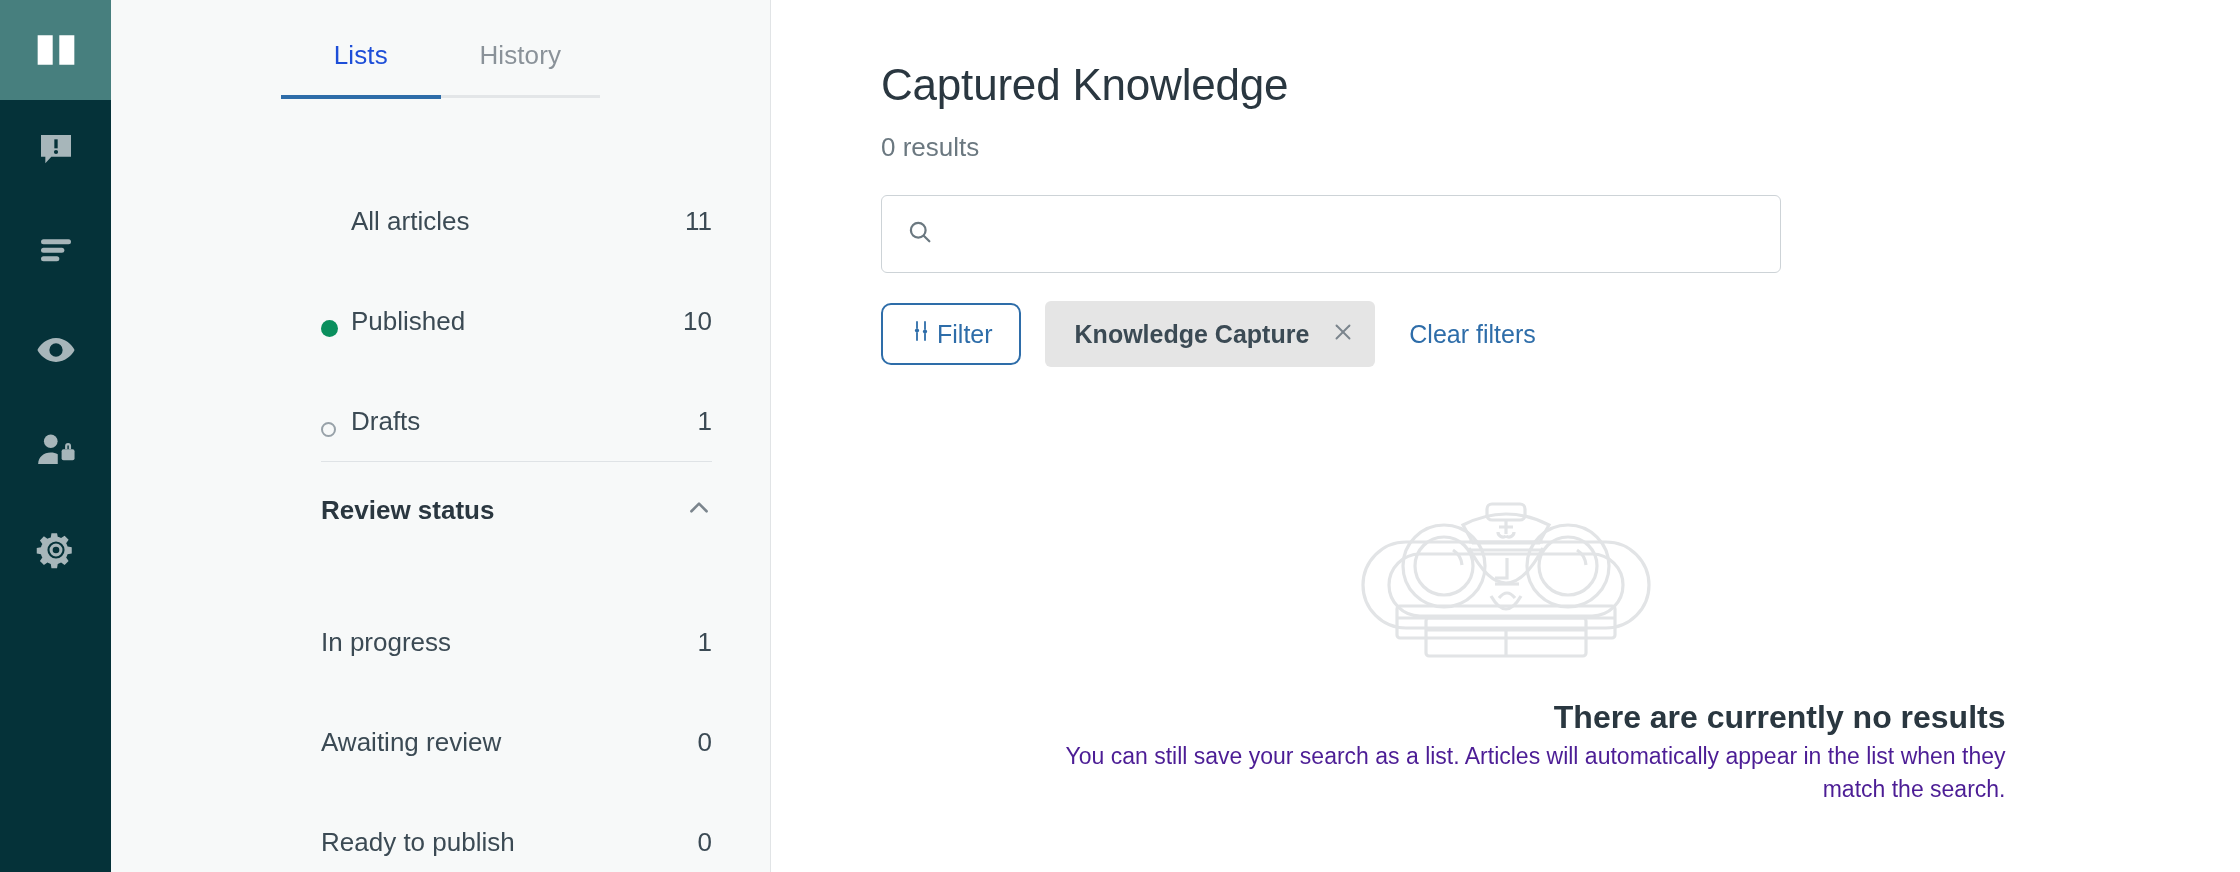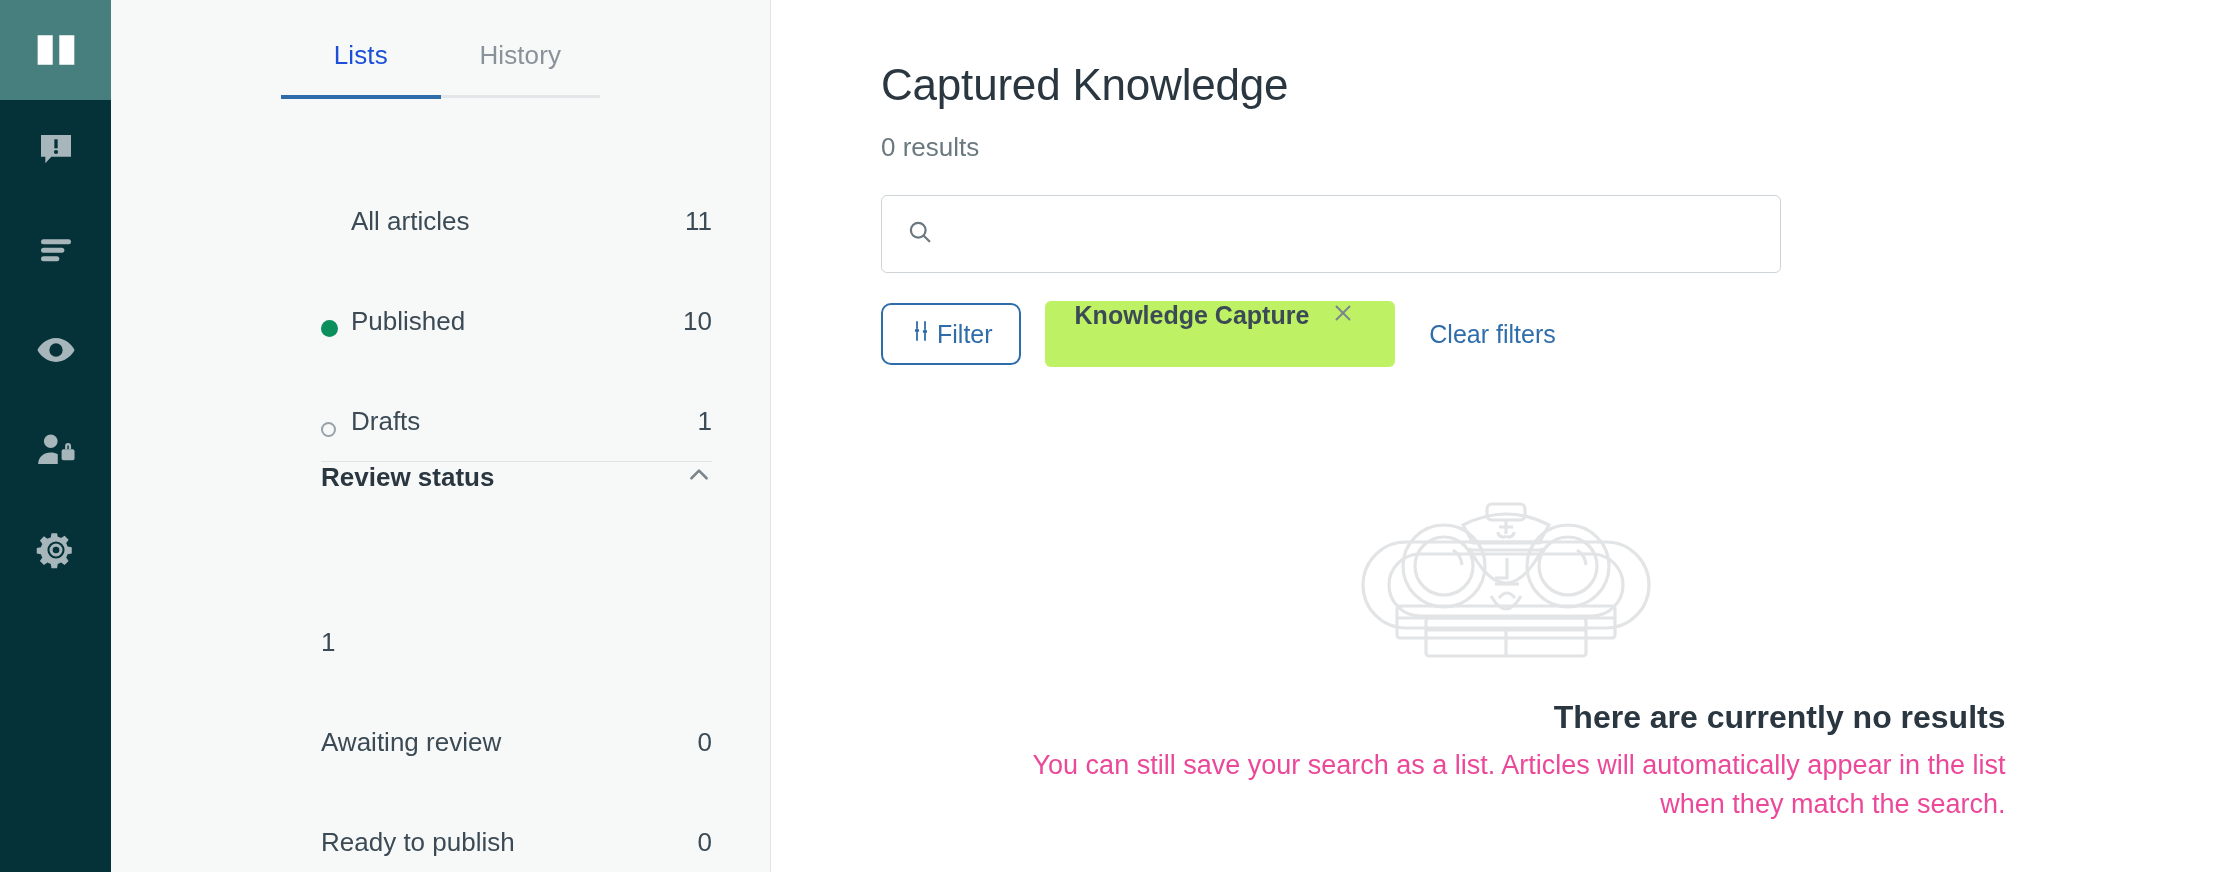--- a/index.html
+++ b/index.html
@@ -56,21 +56,21 @@
   .dot-filled { width: 17px; height: 17px; border-radius: 50%; background: #0a8f5d; }
   .dot-empty  { width: 15px; height: 15px; border-radius: 50%;
                 border: 2px solid #98a2a9; background: transparent; }
   .row .label { flex: 1 1 auto; font-size: 26px; color: #3b4a54; }
   .row.noicon .label { padding-left: 0; }
   .row .count { font-size: 26px; color: #3b4a54; }
 
   .divider { height: 1px; background: #dfe3e6; margin: 24px 58px 0 210px; }
 
   .section-head {
-    display: flex; align-items: flex-start;
+    display: flex; align-items: center;
     height: 96px; padding: 0 58px 0 210px; cursor: pointer;
   }
   .section-head .title { flex: 1 1 auto; font-size: 26px; font-weight: bold; color: #2a3740; }
 
   
   .main { flex: 1 1 auto; background: #ffffff; position: relative; padding: 0 0 0 0; }
   .main-inner { padding: 60px 0 0 110px; }
   .page-title { font-size: 44px; color: #2a3740; font-weight: normal; letter-spacing: -.2px; }
   .results { font-size: 26px; color: #6b7880; margin-top: 22px; }
 
@@ -87,36 +87,36 @@
   .searchbox input::placeholder { color: #9aa3aa; }
 
   .filterbar { display: flex; align-items: center; margin-top: 28px; }
   .filter-btn {
     height: 62px; display: flex; align-items: center; gap: 4px;
     padding: 0 26px; border: 2px solid #2e6da9; border-radius: 10px;
     color: #2e6da9; font-size: 25px; background: #fff; cursor: pointer;
     font-family: inherit;
   }
   .chip {
-    margin-left: 24px; height: 66px; display: flex; 
-    gap: 22px; padding: 0 40px 0 30px; background: #bef264;
+    margin-left: 24px; height: 66px; display: flex; align-items: center;
+    gap: 22px; padding: 0 20px 0 30px; background: #e5e5e5;
     border-radius: 6px; cursor: pointer;
   }
   .chip .chip-label { font-size: 25px; font-weight: bold; color: #3b4a54; }
   .clear-link {
     margin-left: 34px; font-size: 25px; color: #2e6da9; cursor: pointer;
   }
 
   .empty {
     position: absolute; left: 50%; transform: translateX(-50%);
     top: 480px; width: 1000px; text-align: right;
   }
   .empty .art { display: flex; justify-content: center; }
   .empty h2 { font-size: 32px; color: #2a3740; margin-top: 34px; font-weight: bold; }
-  .empty p { font-size: 27px; color: #ec4899; line-height: 1.45; margin-top: 10px; }
+  .empty p { font-size: 23px; color: #4c1d95; line-height: 1.45; margin-top: 4px; }
 </style>
 </head>
 <body>
 
 <div class="app">
 
   <nav class="rail">
 
     <div class="rail-item active">
       <span>
@@ -218,20 +218,21 @@
       <div class="section-head">
         <span class="title">Review status</span>
         <span>
           <svg width="26" height="26" viewBox="0 0 24 24" fill="none" stroke="#7b858d" stroke-width="2.4" stroke-linecap="round" stroke-linejoin="round">
             <polyline points="5 15 12 8 19 15"></polyline>
           </svg>
         </span>
       </div>
 
       <div class="row noicon">
+        <span class="label">In progress</span>
         <span class="count">1</span>
       </div>
 
       <div class="row noicon">
         <span class="label">Awaiting review</span>
         <span class="count">0</span>
       </div>
 
       <div class="row noicon">
         <span class="label">Ready to publish</span>

